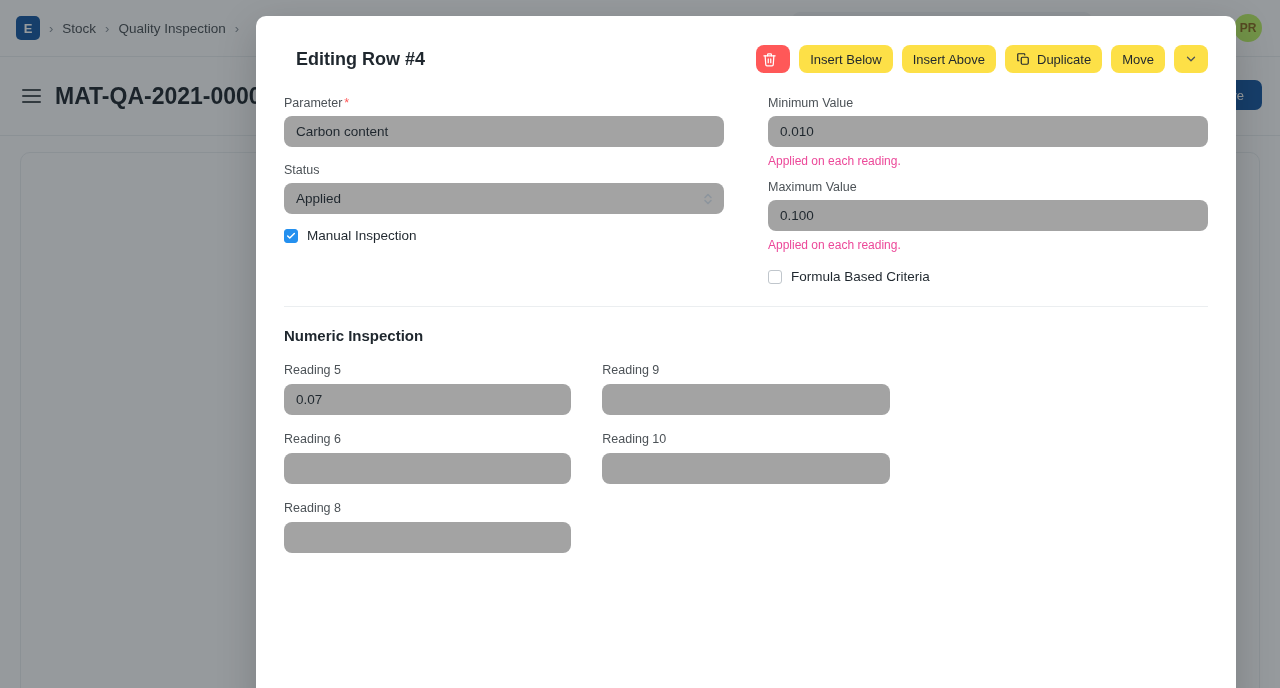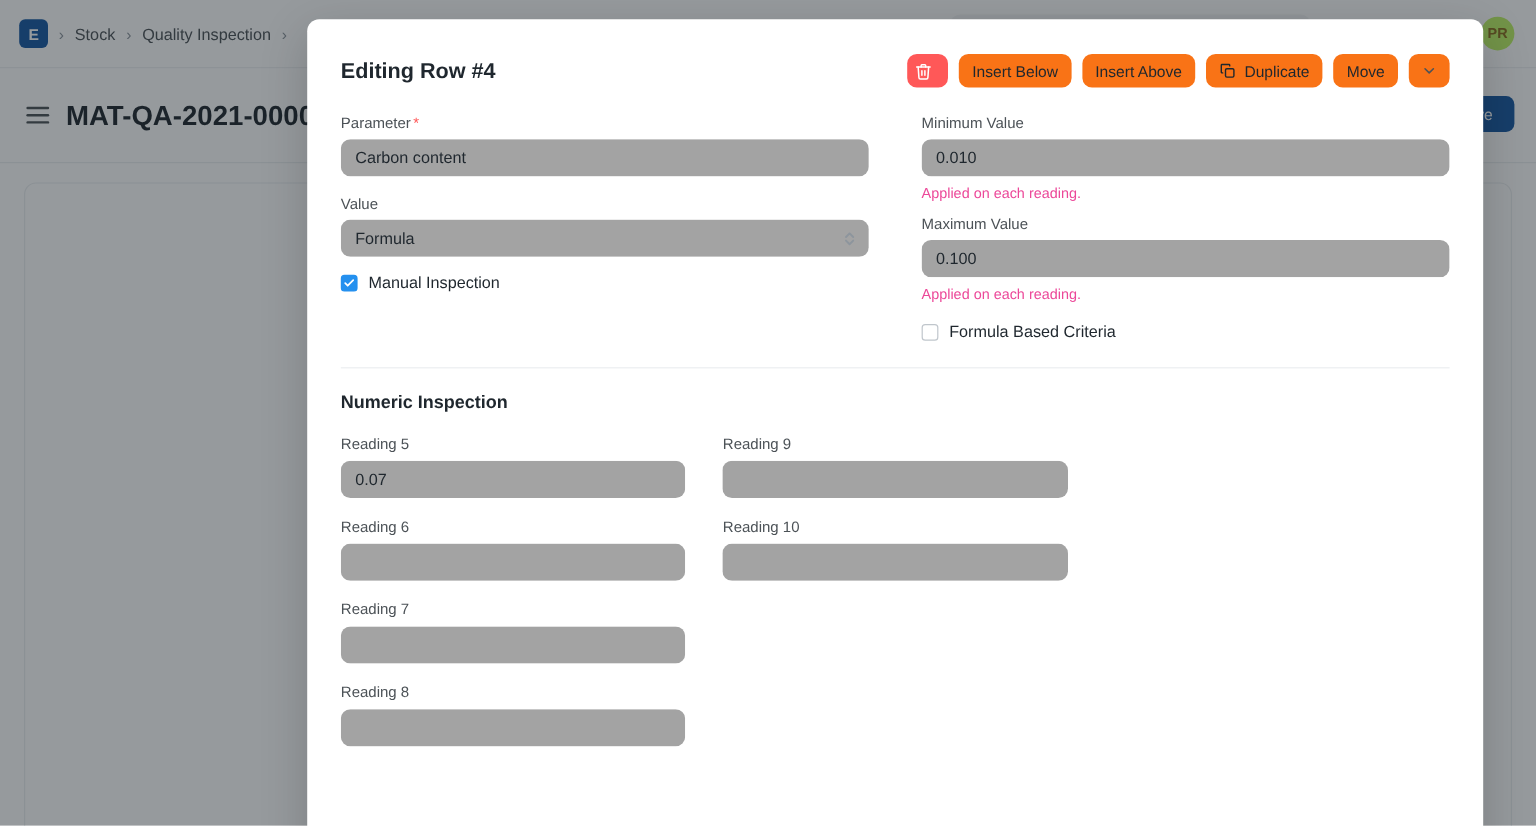--- a/index.html
+++ b/index.html
@@ -75,28 +75,28 @@
     position: absolute;
     left: 256px; top: 16px;
     width: 980px; height: 700px;
     background: #ffffff;
     border-radius: 10px;
     box-shadow: 0 12px 40px rgba(0,0,0,0.18);
     overflow: hidden;
   }
   .modal-head {
     display: flex; align-items: center; justify-content: space-between;
-    padding: 20px 28px 0 28px;
+    padding: 20px 28px 0 40px;
     height: 66px;
   }
   .modal-title { font-size: 18px; font-weight: 700; color: #1f272e; }
   .toolbar { display: flex; align-items: center; gap: 9px; }
   .tb-btn {
     height: 28px; border: none; border-radius: 8px;
-    background: #f97316; color: #1f272e;
+    background: #fde047; color: #1f272e;
     font-size: 13px; font-family: inherit;
     padding: 0 11px;
     display: flex; align-items: center; gap: 7px;
     cursor: pointer; white-space: nowrap;
   }
   .tb-btn.danger { background: #ff5858; width: 34px; padding: 0; justify-content: center; }
   .tb-btn.iconly { width: 34px; padding: 0; justify-content: center; }
   .tb-icon { display: flex; align-items: center; }
 
   .modal-body { padding: 0 28px; }
@@ -232,23 +232,23 @@
       <div>
 
         <div class="field">
           <label class="flabel" style="margin-top:0;">
             <span>Parameter</span><span class="req">*</span>
           </label>
           <div class="fctl">Carbon content</div>
         </div>
 
         <div class="field">
-          <label class="flabel">Value</label>
+          <label class="flabel">Status</label>
           <div class="select-wrap">
-            <div class="fctl">Formula</div>
+            <div class="fctl">Applied</div>
             <span class="chev">
               <svg width="12" height="16" viewBox="0 0 12 16" fill="none" stroke="#8d959d" stroke-width="1.6" stroke-linecap="round" stroke-linejoin="round">
                 <polyline points="3 6.5 6 3.5 9 6.5"></polyline>
                 <polyline points="3 9.5 6 12.5 9 9.5"></polyline>
               </svg>
             </span>
           </div>
         </div>
 
 
@@ -295,24 +295,20 @@
       <div>
         <div class="field">
           <label class="flabel">Reading 5</label>
           <div class="fctl">0.07</div>
         </div>
         <div class="field">
           <label class="flabel">Reading 6</label>
           <div class="fctl"></div>
         </div>
         <div class="field">
-          <label class="flabel">Reading 7</label>
-          <div class="fctl"></div>
-        </div>
-        <div class="field">
           <label class="flabel">Reading 8</label>
           <div class="fctl"></div>
         </div>
       </div>
 
       <div>
         <div class="field">
           <label class="flabel">Reading 9</label>
           <div class="fctl"></div>
         </div>

